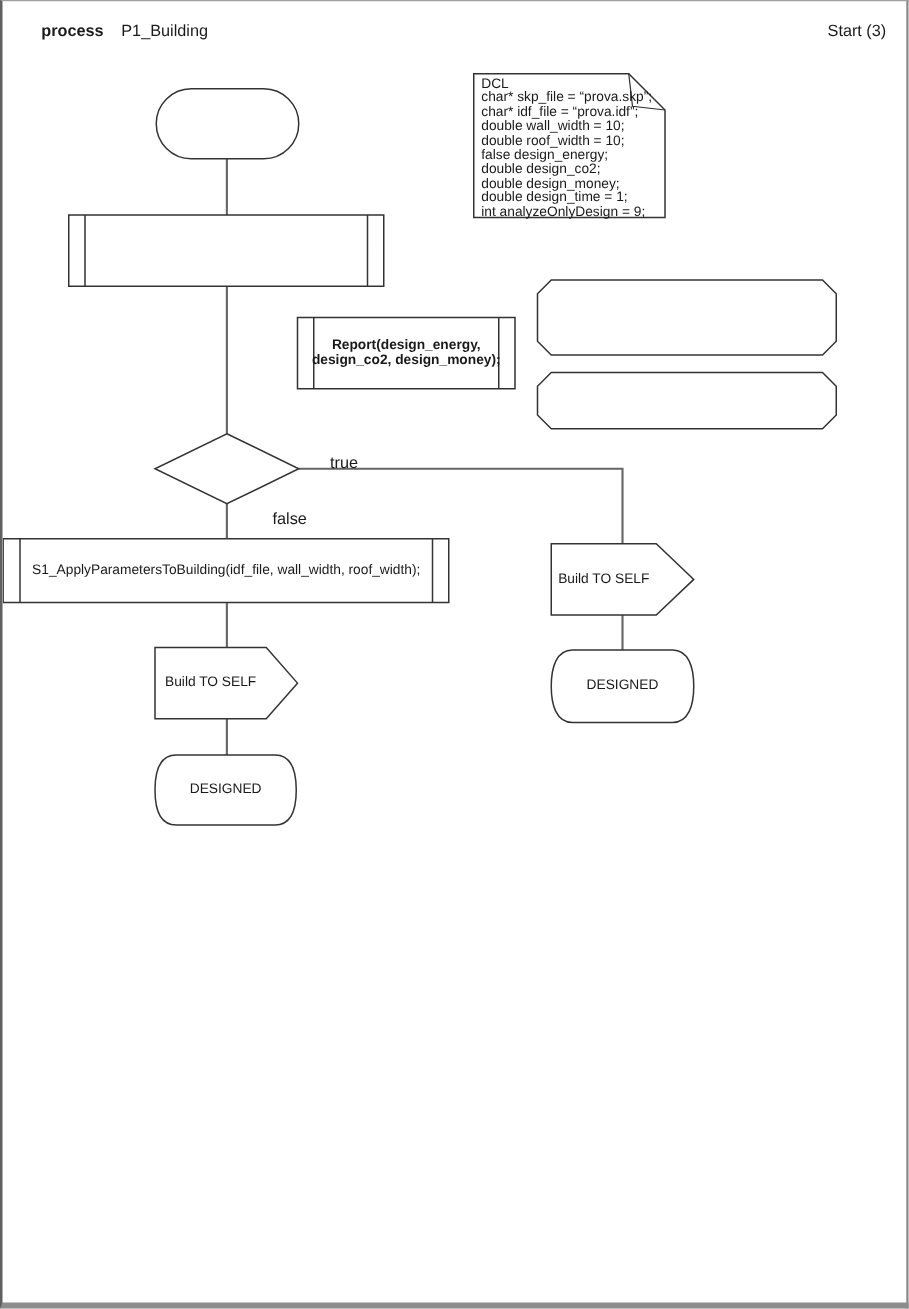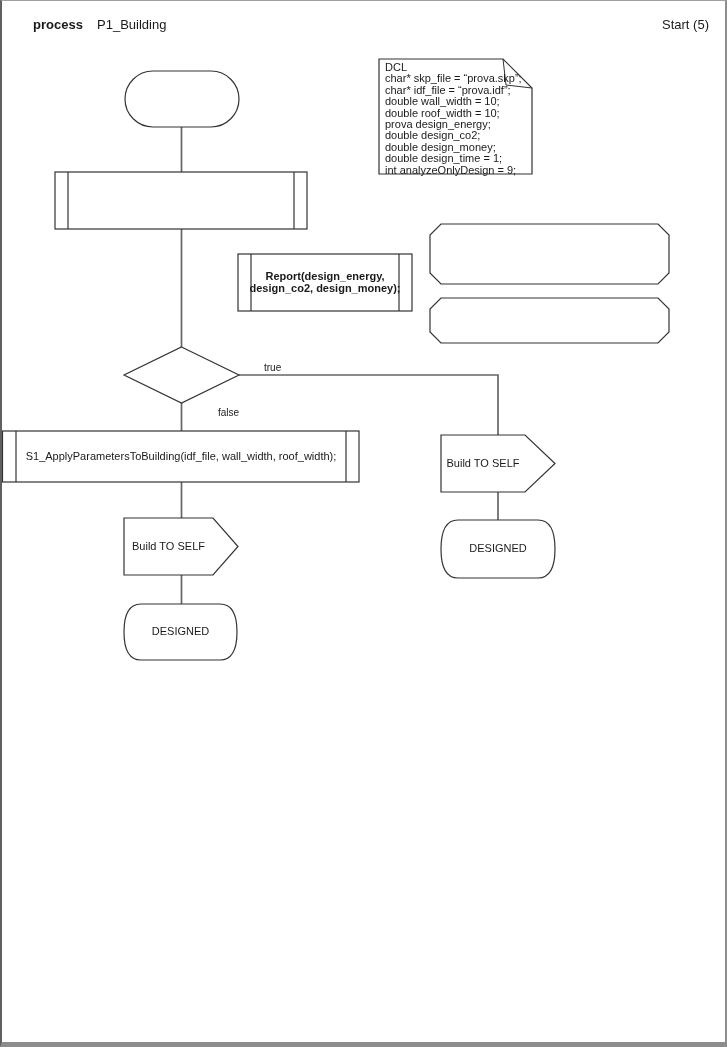--- a/index.html
+++ b/index.html
@@ -25,30 +25,30 @@
     position:absolute;
     display:flex; flex-direction:column;
     align-items:center; justify-content:center;
     text-align:center;
     font-size:11px; line-height:11.5px;
     pointer-events:none;
   }
   .shape-text .tline { white-space:nowrap; }
   .shape-text.left-align { align-items:flex-start; text-align:left; justify-content:flex-start; }
   .b { font-weight:bold; }
-  .branch-label { position:absolute; font-size:10px; white-space:nowrap; }
+  .branch-label { position:absolute; font-size:13px; white-space:nowrap; }
 </style>
 </head>
 <body>
 
 <div class="page">
 
   <span class="hdr kind">process</span>
   <span class="hdr pname">P1_Building</span>
-  <span class="hdr pagelabel">Start (5)</span>
+  <span class="hdr pagelabel">Start (3)</span>
 
   <svg class="diagram" width="727" height="1047" viewBox="0 0 727 1047">
 
     <g stroke="#666666" stroke-width="1.7" fill="none">
       <line x1="179.5" y1="126" x2="179.5" y2="171"></line>
       <line x1="179.5" y1="228" x2="179.5" y2="346"></line>
       <polyline points="237,374 496,374 496,434"></polyline>
       <line x1="179.5" y1="402" x2="179.5" y2="430"></line>
       <line x1="179.5" y1="481" x2="179.5" y2="517"></line>
       <line x1="179.5" y1="574" x2="179.5" y2="603"></line>
@@ -90,21 +90,21 @@
     </g>
   </svg>
 
   <div class="shape-text left-align" style="left:383px; top:61px; width:143px; height:110px; line-height:11.4px;">
     <div class="tline">DCL</div>
     <div>
         <div class="tline">char* skp_file = “prova.skp”;</div>
         <div class="tline">char* idf_file = “prova.idf”;</div>
         <div class="tline">double wall_width = 10;</div>
         <div class="tline">double roof_width = 10;</div>
-        <div class="tline">prova design_energy;</div>
+        <div class="tline">false design_energy;</div>
         <div class="tline">double design_co2;</div>
         <div class="tline">double design_money;</div>
         <div class="tline">double design_time = 1;</div>
         <div class="tline">int analyzeOnlyDesign = 9;</div>
       </div>
   </div>
 
 
   <div class="shape-text" style="left:249px; top:253px; width:148px; height:57px;font-weight:bold;">
       <div class="tline">Report(design_energy,</div>

